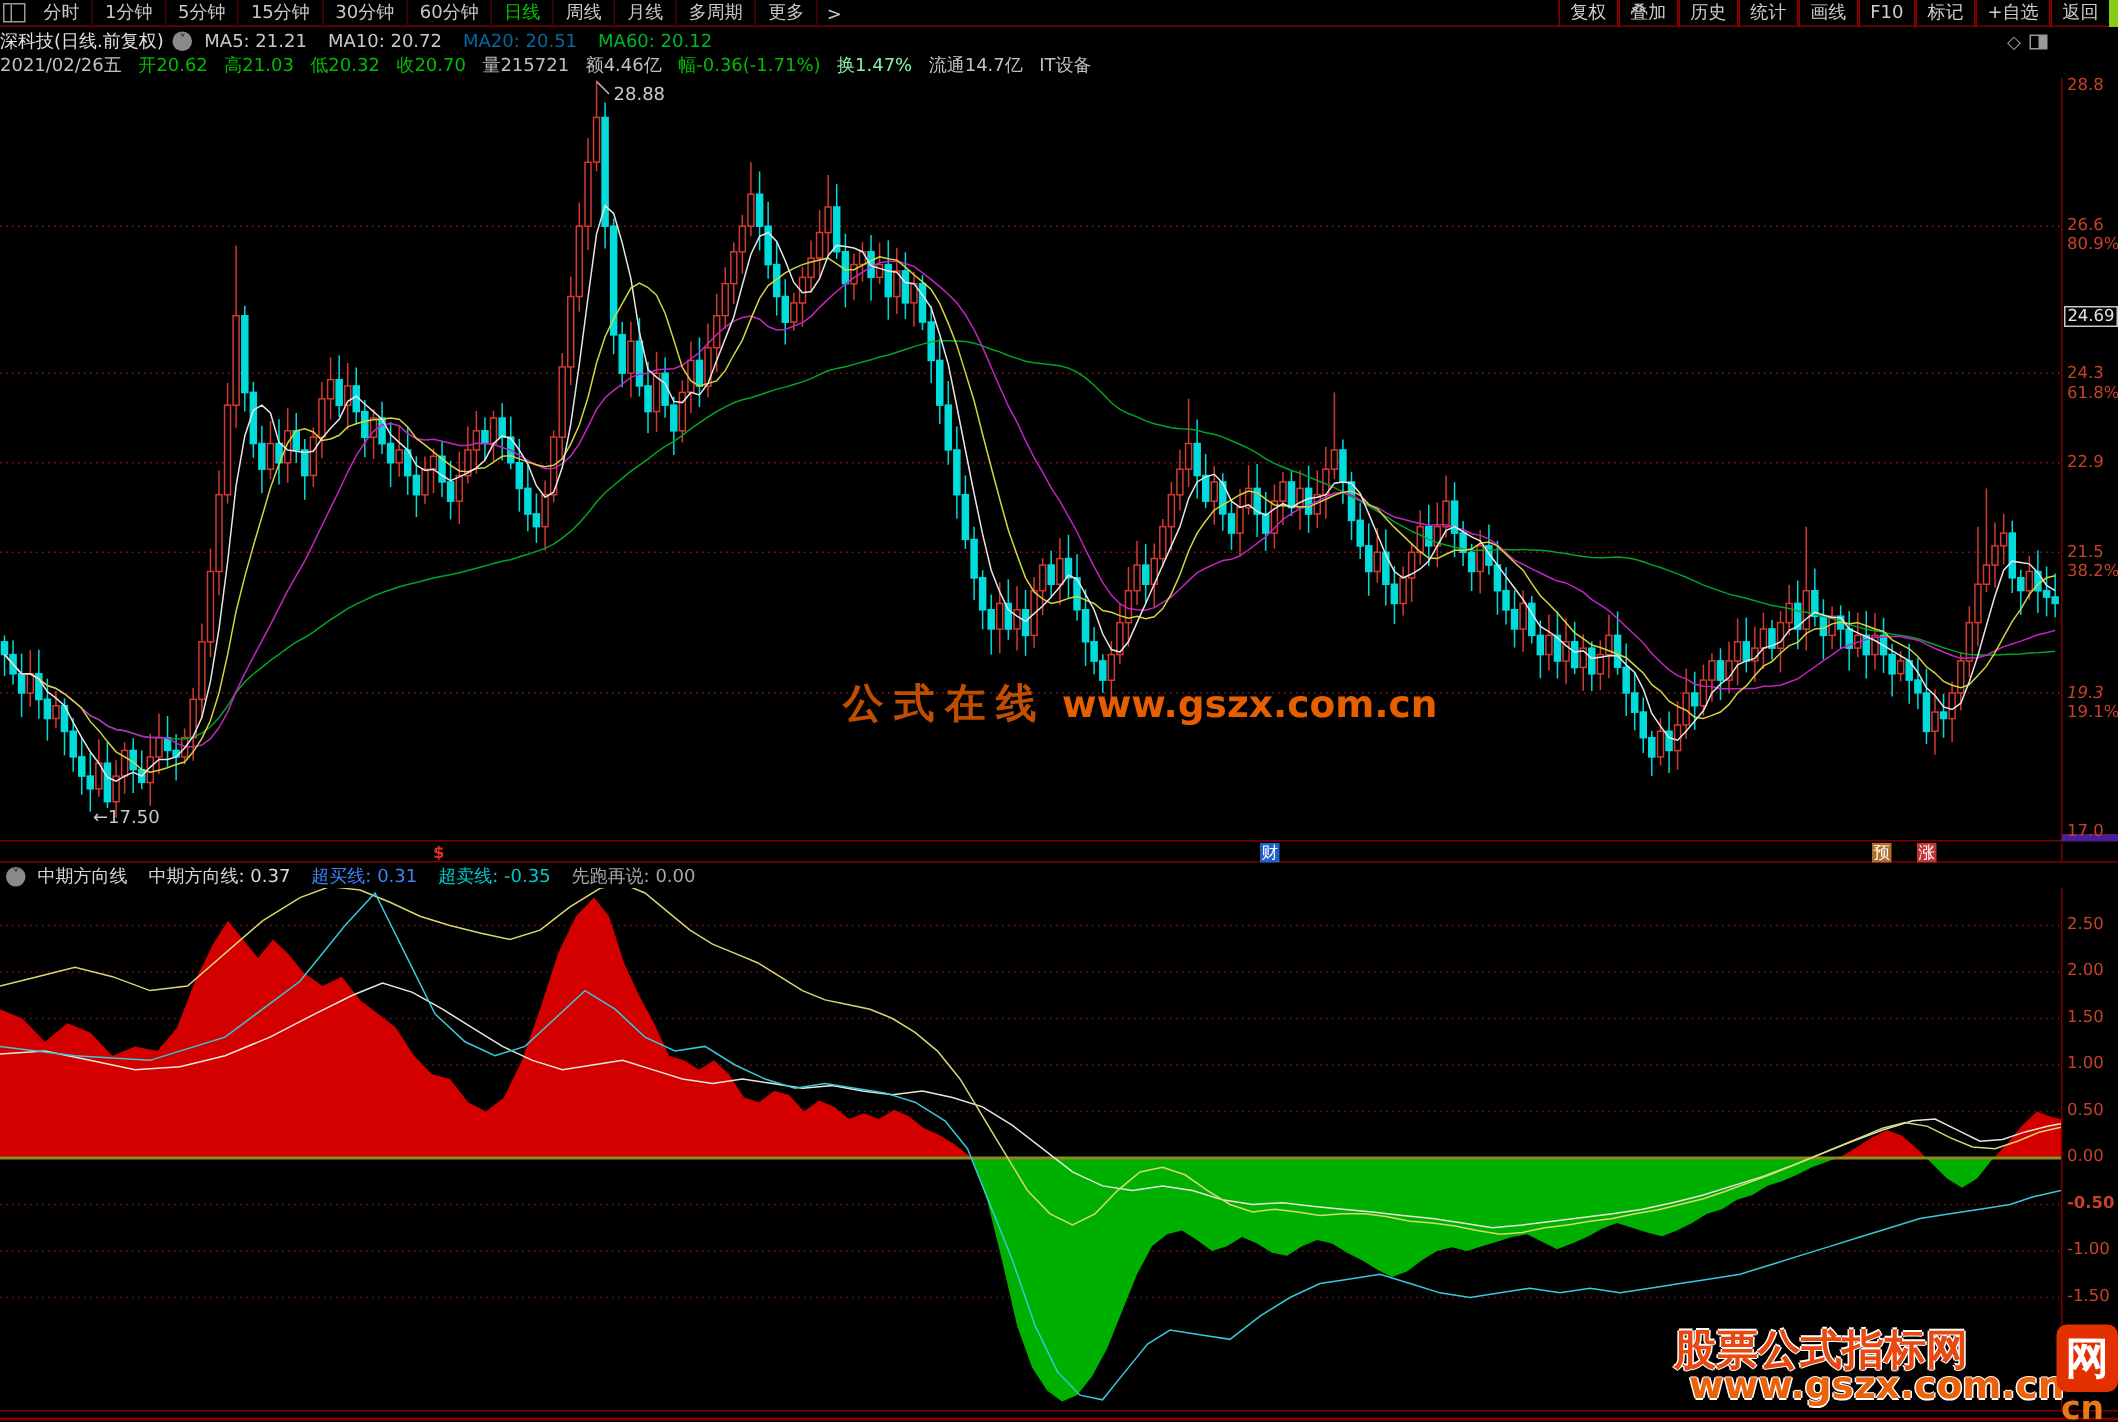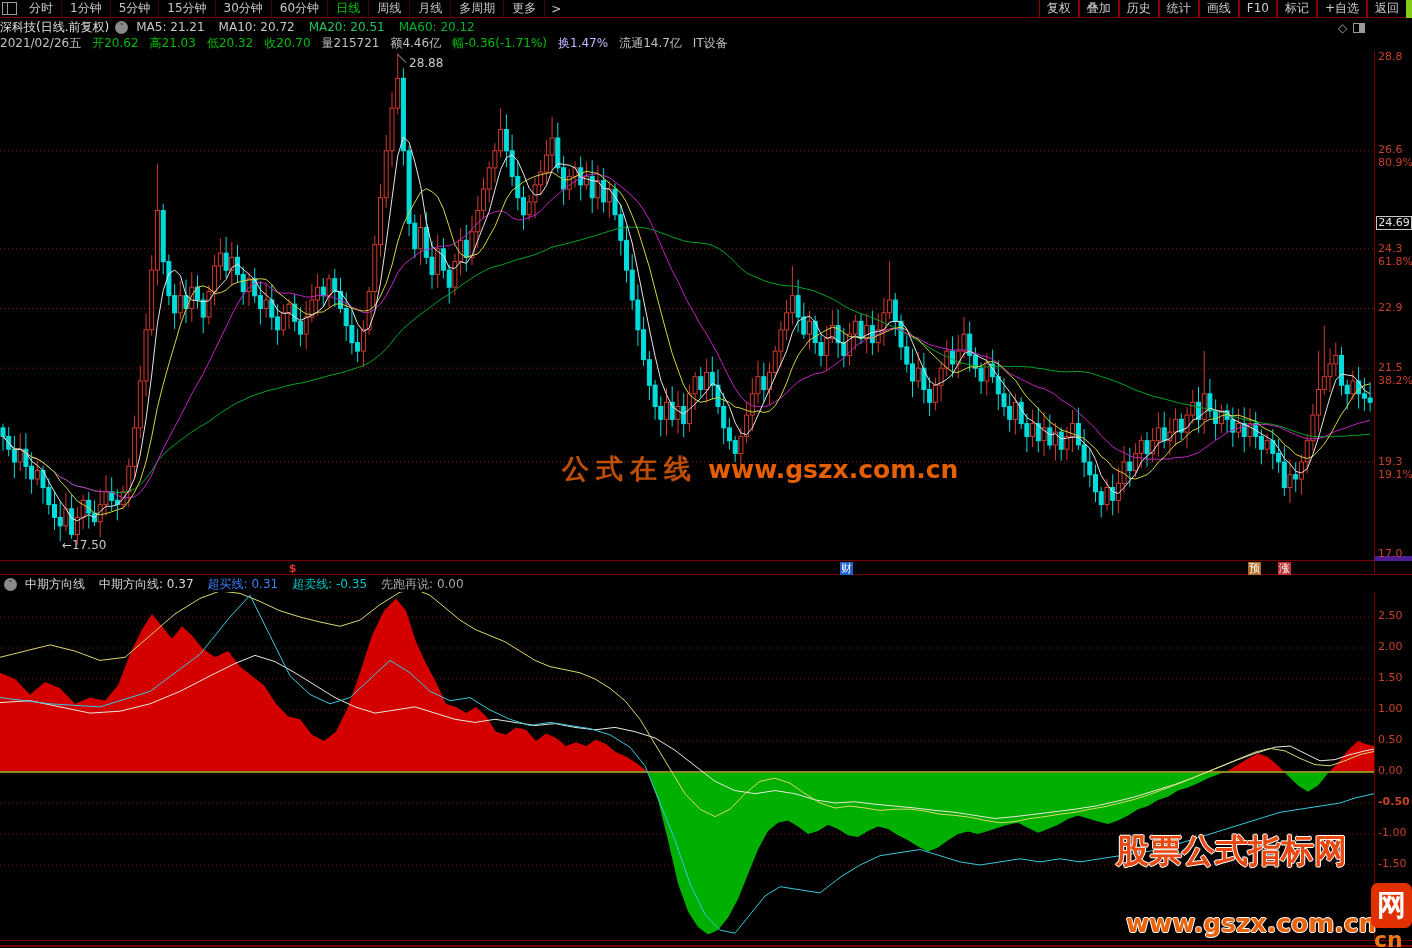--- a/index.html
+++ b/index.html
@@ -67,21 +67,21 @@
                 display:flex; align-items:center; font-size:12px; white-space:nowrap; }
   .sub-seg { margin-right:14px; }
 
   
   .sub-wrap { position:absolute; top:592px; left:0; width:1374px; height:349px;
               border-bottom:1px solid #7a0000; }
   .sub-axis { position:absolute; top:592px; left:1374px; width:38px; height:349px;
               border-left:1px solid #7a0000; border-bottom:1px solid #7a0000; }
 
   
-  .fw1 { position:absolute; top:829px; left:1116px; color:#e84910; font-size:33px; font-weight:bold;
+  .fw1 { position:absolute; top:881px; left:1116px; color:#e84910; font-size:28px; font-weight:bold;
          white-space:nowrap; z-index:9;
          text-shadow:-1px 0 #fff,1px 0 #fff,0 -1px #fff,0 1px #fff; }
   .fw2 { position:absolute; top:909px; left:1126px; color:#ea630a; font-size:25px; font-weight:bold;
          white-space:nowrap; z-index:9;
          text-shadow:-1px 0 #fff,1px 0 #fff,0 -1px #fff,0 1px #fff; }
   .fw-logo { position:absolute; top:883px; left:1371px; width:41px; height:45px; background:#e23000;
              border-radius:7px; color:#fff; font-size:29px; font-weight:bold; text-align:center;
              line-height:45px; z-index:10; }
   .fw-logo-sub { position:absolute; top:927px; left:1374px; color:#e87818; font-size:22px;
                  font-weight:bold; z-index:10; }
@@ -122,39 +122,39 @@
         <span class="tool-btn">返回</span>
       </div>
   </div>
 
   <div class="titlebar">
     <span class="symbol">深科技(日线.前复权)</span>
     <span class="circle-icon">˅</span>
     <span id="ma-labels" style="display:flex;">
         <span class="ma-label" style="color: rgb(200, 200, 200);">MA5: 21.21</span>
         <span class="ma-label" style="color: rgb(200, 200, 200);">MA10: 20.72</span>
-        <span class="ma-label" style="color: #22c55e;">MA20: 20.51</span>
+        <span class="ma-label" style="color: #0369a1;">MA20: 20.51</span>
         <span class="ma-label" style="color: rgb(0, 180, 40);">MA60: 20.12</span>
       </span>
   </div>
   <div class="title-icons">
     <span class="diamond">◇</span>
     <span class="split-sq"></span>
   </div>
 
   <div class="infobar" id="info-bar">
       <span class="info-seg" style="color: rgb(192, 192, 192);">2021/02/26五</span>
       <span class="info-seg" style="color: rgb(0, 188, 0);">开20.62</span>
       <span class="info-seg" style="color: rgb(0, 188, 0);">高21.03</span>
       <span class="info-seg" style="color: rgb(0, 188, 0);">低20.32</span>
       <span class="info-seg" style="color: rgb(0, 188, 0);">收20.70</span>
       <span class="info-seg" style="color: rgb(192, 192, 192);">量215721</span>
       <span class="info-seg" style="color: rgb(192, 192, 192);">额4.46亿</span>
       <span class="info-seg" style="color: rgb(0, 188, 0);">幅-0.36(-1.71%)</span>
-      <span class="info-seg" style="color: #c4b5fd;">换1.47%</span>
+      <span class="info-seg" style="color: #86efac;">换1.47%</span>
       <span class="info-seg" style="color: rgb(192, 192, 192);">流通14.7亿</span>
       <span class="info-seg" style="color: rgb(192, 192, 192);">IT设备</span>
     </div>
 
   <div class="main-wrap">
     <svg id="main-svg" width="1374" height="508" xmlns="http://www.w3.org/2000/svg">
         <line x1="0" y1="98.8" x2="1374" y2="98.8" stroke="#8e1818" stroke-width="1" stroke-dasharray="1 3"></line>
         <line x1="0" y1="196.8" x2="1374" y2="196.8" stroke="#8e1818" stroke-width="1" stroke-dasharray="1 3"></line>
         <line x1="0" y1="256.5" x2="1374" y2="256.5" stroke="#8e1818" stroke-width="1" stroke-dasharray="1 3"></line>
         <line x1="0" y1="316.2" x2="1374" y2="316.2" stroke="#8e1818" stroke-width="1" stroke-dasharray="1 3"></line>
@@ -650,24 +650,24 @@
   </div>
   <div class="main-axis" id="main-axis">
       <div class="axis-lab" style="top: -1px;">28.8</div>
       <div class="axis-lab" style="top: 92px;">26.6</div>
       <div class="axis-lab" style="top: 105px;">80.9%</div>
       <div class="axis-lab" style="top: 191px;">24.3</div>
       <div class="axis-lab" style="top: 204px;">61.8%</div>
       <div class="axis-lab" style="top: 250px;">22.9</div>
       <div class="axis-lab" style="top: 310px;">21.5</div>
       <div class="axis-lab" style="top: 323px;">38.2%</div>
-      <div class="axis-lab" style="top: 404px;">19.3</div>
+      <div class="axis-lab" style="top: 404px; font-style: italic;">19.3</div>
       <div class="axis-lab" style="top: 417px;">19.1%</div>
       <div class="axis-lab" style="top: 496px;">17.0</div>
-      <div class="price-box" style="top: 164px;">24.69</div>
+      <div class="price-box" style="top: 152px;">24.69</div>
     </div>
 
   <div class="wm-center">
     <span class="wm-c1">公式在线</span><span class="wm-c2">www.gszx.com.cn</span>
   </div>
 
   <div class="time-strip" id="time-strip">
       <span class="evt" style="left: 286px; background: transparent; color: rgb(224, 48, 48); font-weight: bold;">$</span>
       <span class="evt" style="left: 840px; background: rgb(32, 96, 200); color: rgb(255, 255, 255);">财</span>
       <span class="evt" style="left: 1248px; background: rgb(176, 108, 40); color: rgb(255, 255, 255);">预</span>

